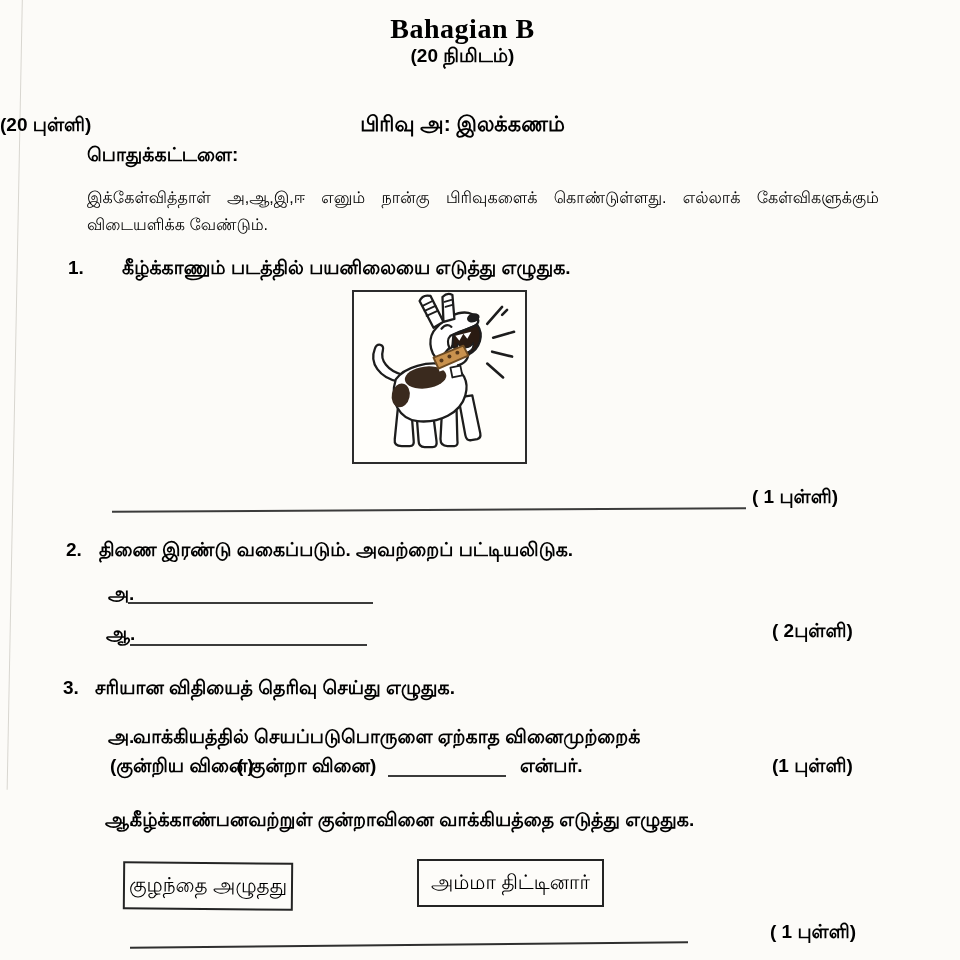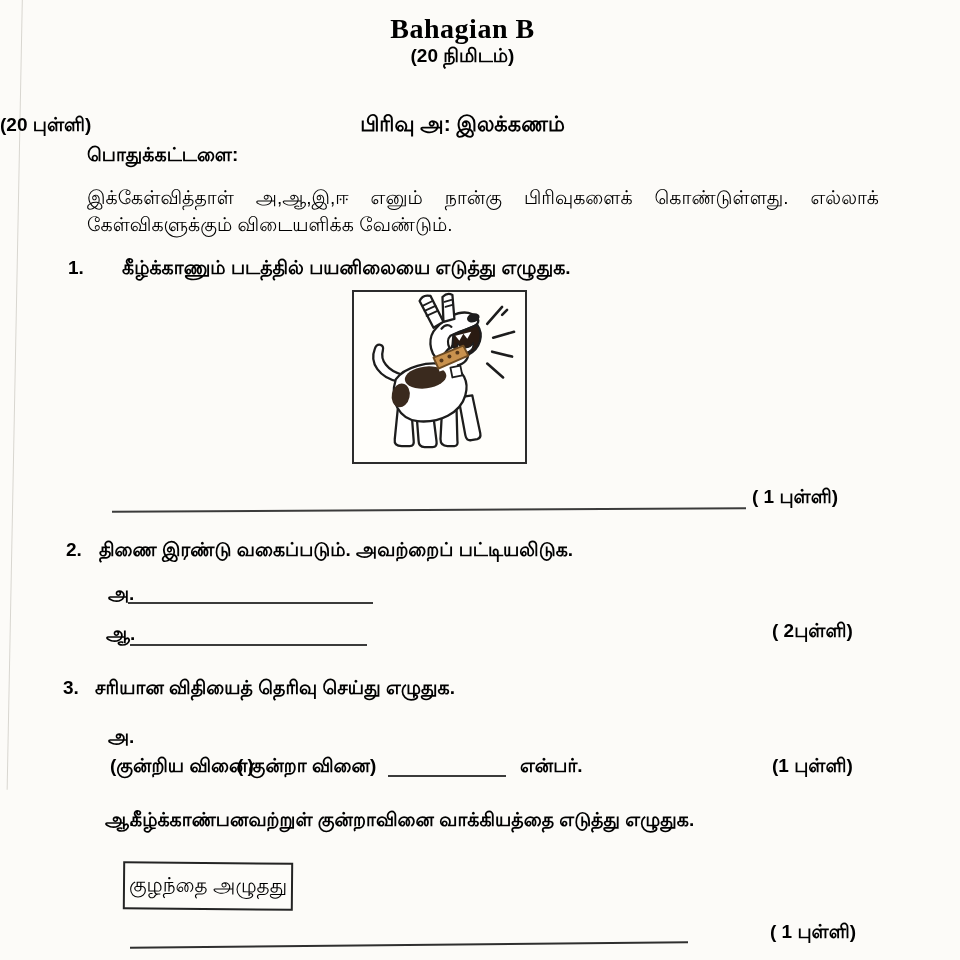--- a/index.html
+++ b/index.html
@@ -13,21 +13,21 @@
   .t19{font-size:19px;font-weight:bold;}
   .rule{position:absolute;height:2px;background:#3b3b3b;}
   #pageEdge{position:absolute;left:22px;top:-10px;width:1px;height:800px;background:#d8d6d0;transform:rotate(1.1deg);transform-origin:top;}
 
   #title{left:0;top:13px;width:925px;text-align:center;font-family:"Liberation Serif",serif;font-weight:bold;font-size:28px;letter-spacing:.5px;}
   #duration{left:0;top:45px;width:925px;text-align:center;}
   #subtitle{left:0;top:88px;width:925px;text-align:center;font-weight:bold;font-size:21px;margin-top:24px;}
   #marksTotal{left:0;top:114px;width:925px;text-align:left;}
 
   #instrHead{left:87px;top:144px;font-weight:bold;}
-  #instrBody{left:87px;top:184px;width:792px;font-size:19px;line-height:27px;text-align:justify;white-space:normal;}
+  #instrBody{left:87px;top:184px;width:792px;font-size:16px;line-height:27px;text-align:justify;white-space:normal;}
 
   #q1num{left:68px;top:257px;}  #q1text{left:110px;top:257px;margin-left:12px;}
   #dogBox{position:absolute;left:352px;top:290px;width:171px;height:170px;border:2px solid #2c2c2c;background:#fffefa;}
   #q1line{left:112px;top:509px;width:634px;transform:rotate(-0.3deg);}
   #q1marks{left:752px;top:486px;}
 
   #q2num{left:66px;top:539px;}  #q2text{left:99px;top:539px;}
   #q2aLabel{left:108px;top:583px;} #q2aLine{left:128px;top:602px;width:245px;}
   #q2bLabel{left:106px;top:623px;} #q2bLine{left:130px;top:644px;width:237px;}
   #q2marks{left:772px;top:620px;}
@@ -127,26 +127,30 @@
   <div id="q2aLabel" class="abs t19">அ.</div>
   <div id="q2aLine" class="rule"></div>
   <div id="q2bLabel" class="abs t19">ஆ.</div>
   <div id="q2bLine" class="rule"></div>
   <div id="q2marks" class="abs t19">( 2புள்ளி)</div>
 
   <div id="q3num" class="abs t19">3.</div>
   <div id="q3text" class="abs t19">சரியான விதியைத் தெரிவு செய்து எழுதுக.</div>
 
   <div id="q3aLabel" class="abs t19">அ.</div>
+  <div id="q3aLine1" class="abs t19">வாக்கியத்தில் செயப்படுபொருளை ஏற்காத வினைமுற்றைக்</div>
   <div id="q3aChoice1" class="abs t19">(குன்றிய வினை)</div>
   <div id="q3aChoice2" class="abs t19">( குன்றா வினை)</div>
   <div id="q3aBlank" class="rule"></div>
   <div id="q3aSuffix" class="abs t19">என்பர்.</div>
   <div id="q3aMarks" class="abs t19">(1 புள்ளி)</div>
 
   <div id="q3bLabel" class="abs t19">ஆ.</div>
   <div id="q3bText" class="abs t19">கீழ்க்காண்பனவற்றுள் குன்றாவினை வாக்கியத்தை எடுத்து எழுதுக.</div>
   <div id="box1" class="optionBox">
     <span>குழந்தை அழுதது</span>
   </div>
+  <div id="box2" class="optionBox">
+    <span>அம்மா திட்டினார்</span>
+  </div>
   <div id="botLine" class="rule"></div>
   <div id="botMarks" class="abs t19">( 1 புள்ளி)</div>
 </div>
 
 </body></html>

